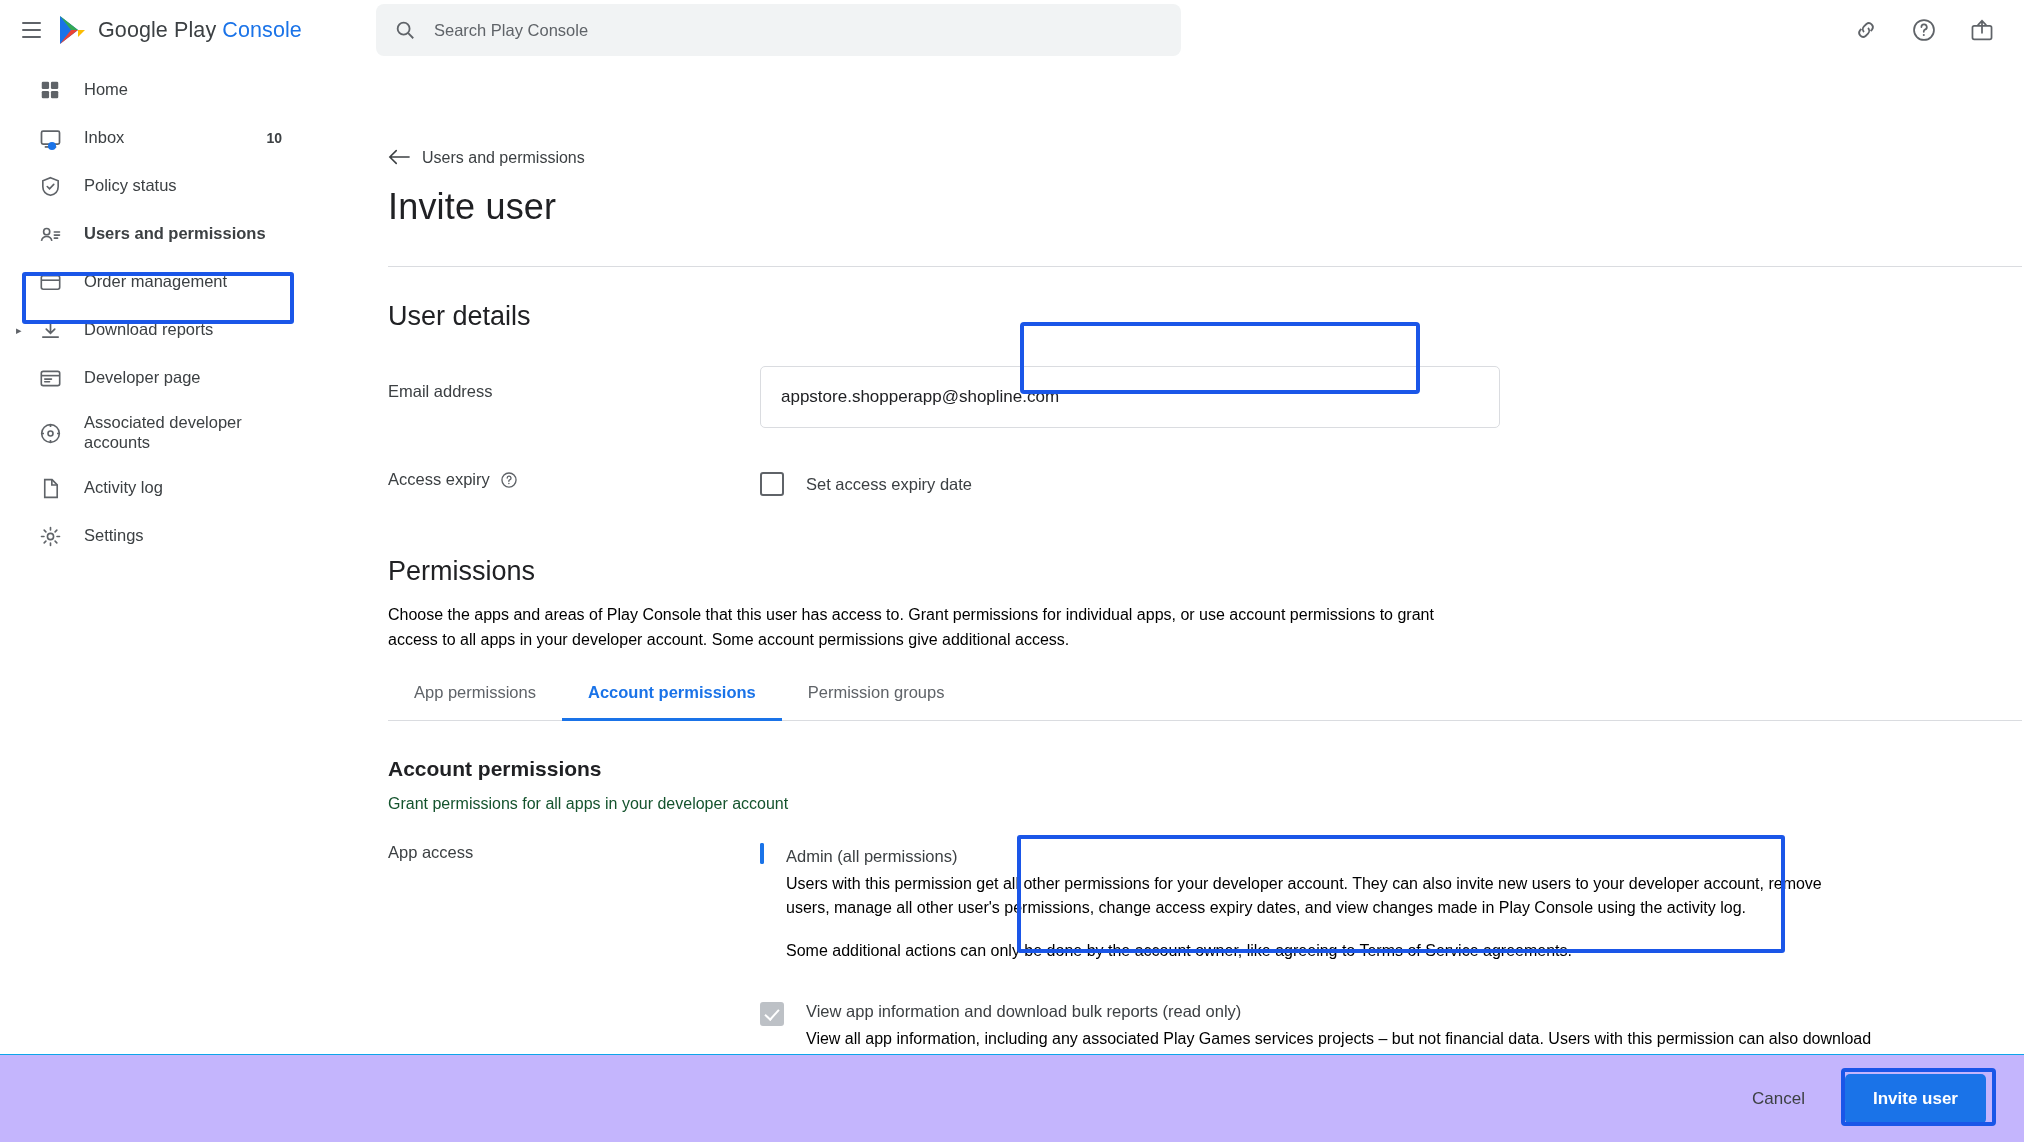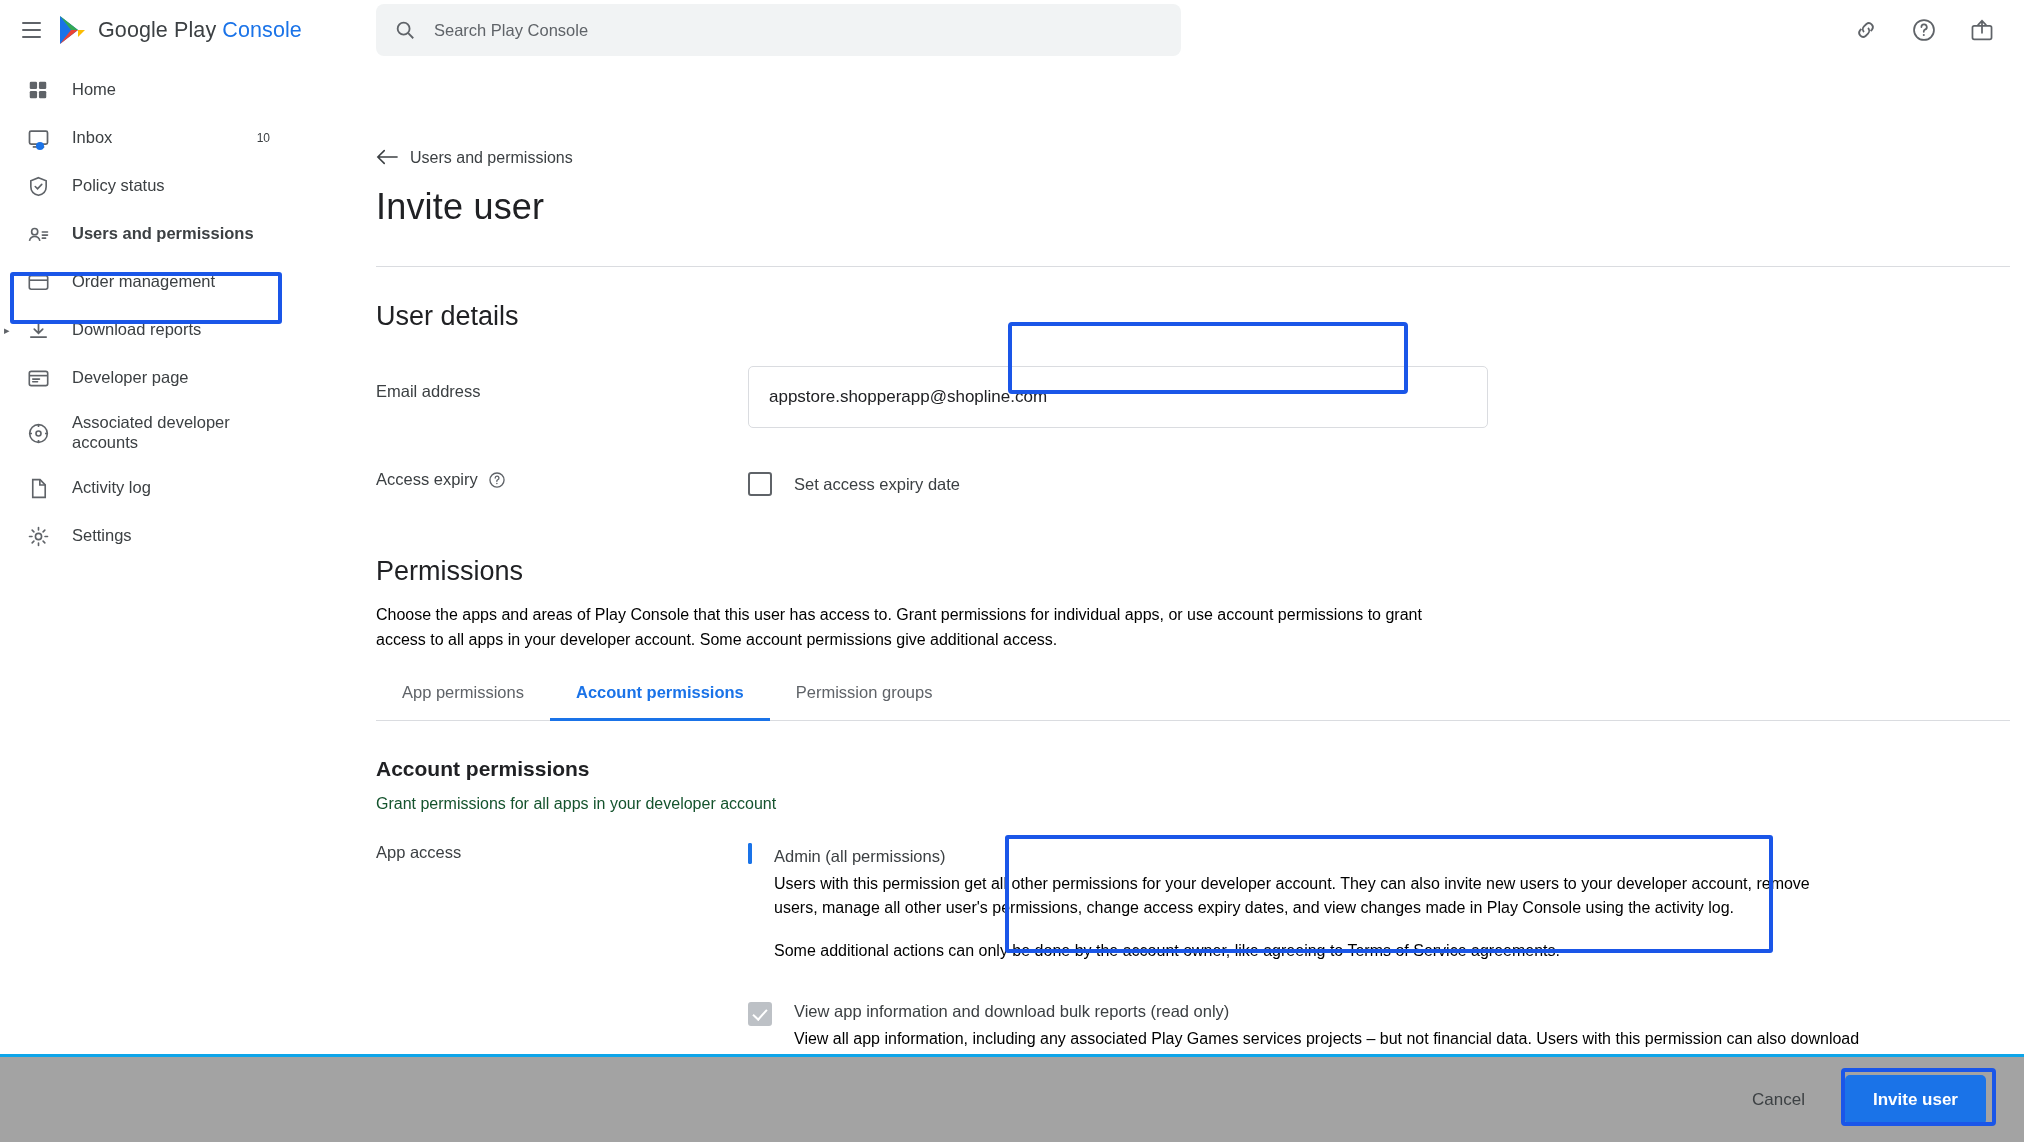--- a/index.html
+++ b/index.html
@@ -78,20 +78,21 @@
     cursor: pointer;
     color: #5f6368;
   }
 
   
   .body {
     flex: 1 1 auto;
     display: flex;
     min-height: 0;
     position: relative;
+    padding-left: 12px;
   }
 
   
   .sidebar {
     width: 290px;
     flex: 0 0 290px;
     padding-top: 6px;
     background: #fff;
     position: relative;
   }
@@ -108,22 +109,23 @@
   }
   .nav-item.tall { height: 62px; align-items: center; }
   .nav-item .nav-icon {
     width: 24px; height: 24px; flex: 0 0 24px;
     display: flex; align-items: center; justify-content: center;
     color: #5f6368;
   }
   .nav-label { line-height: 1.2; }
   .nav-badge {
     margin-left: auto;
-    font-size: 12px;
+    font-size: 14px;
     color: #3c4043;
+    font-weight: bold;
   }
   .nav-item.selected {
     font-weight: bold;
   }
   .nav-highlight {
     position: absolute;
     left: 10px; top: 212px;
     width: 272px; height: 52px;
     border: 4px solid #1a56e8;
     border-radius: 3px;
@@ -327,22 +329,22 @@
     border: 4px solid #1a56e8;
     border-radius: 3px;
     pointer-events: none;
   }
 
   
   .footer {
     position: absolute;
     left: 0; bottom: 0;
     width: 2024px; height: 88px;
-    border-top: 3px solid #0ea5e9;
-    background: #a3a3a3;
+    border-top: 1px solid #0ea5e9;
+    background: #c4b5fd;
     display: flex;
     align-items: center;
     justify-content: flex-end;
     gap: 22px;
     padding-right: 38px;
   }
   .btn-text {
     font-size: 17px;
     color: #3c4043;
     padding: 12px 18px;

